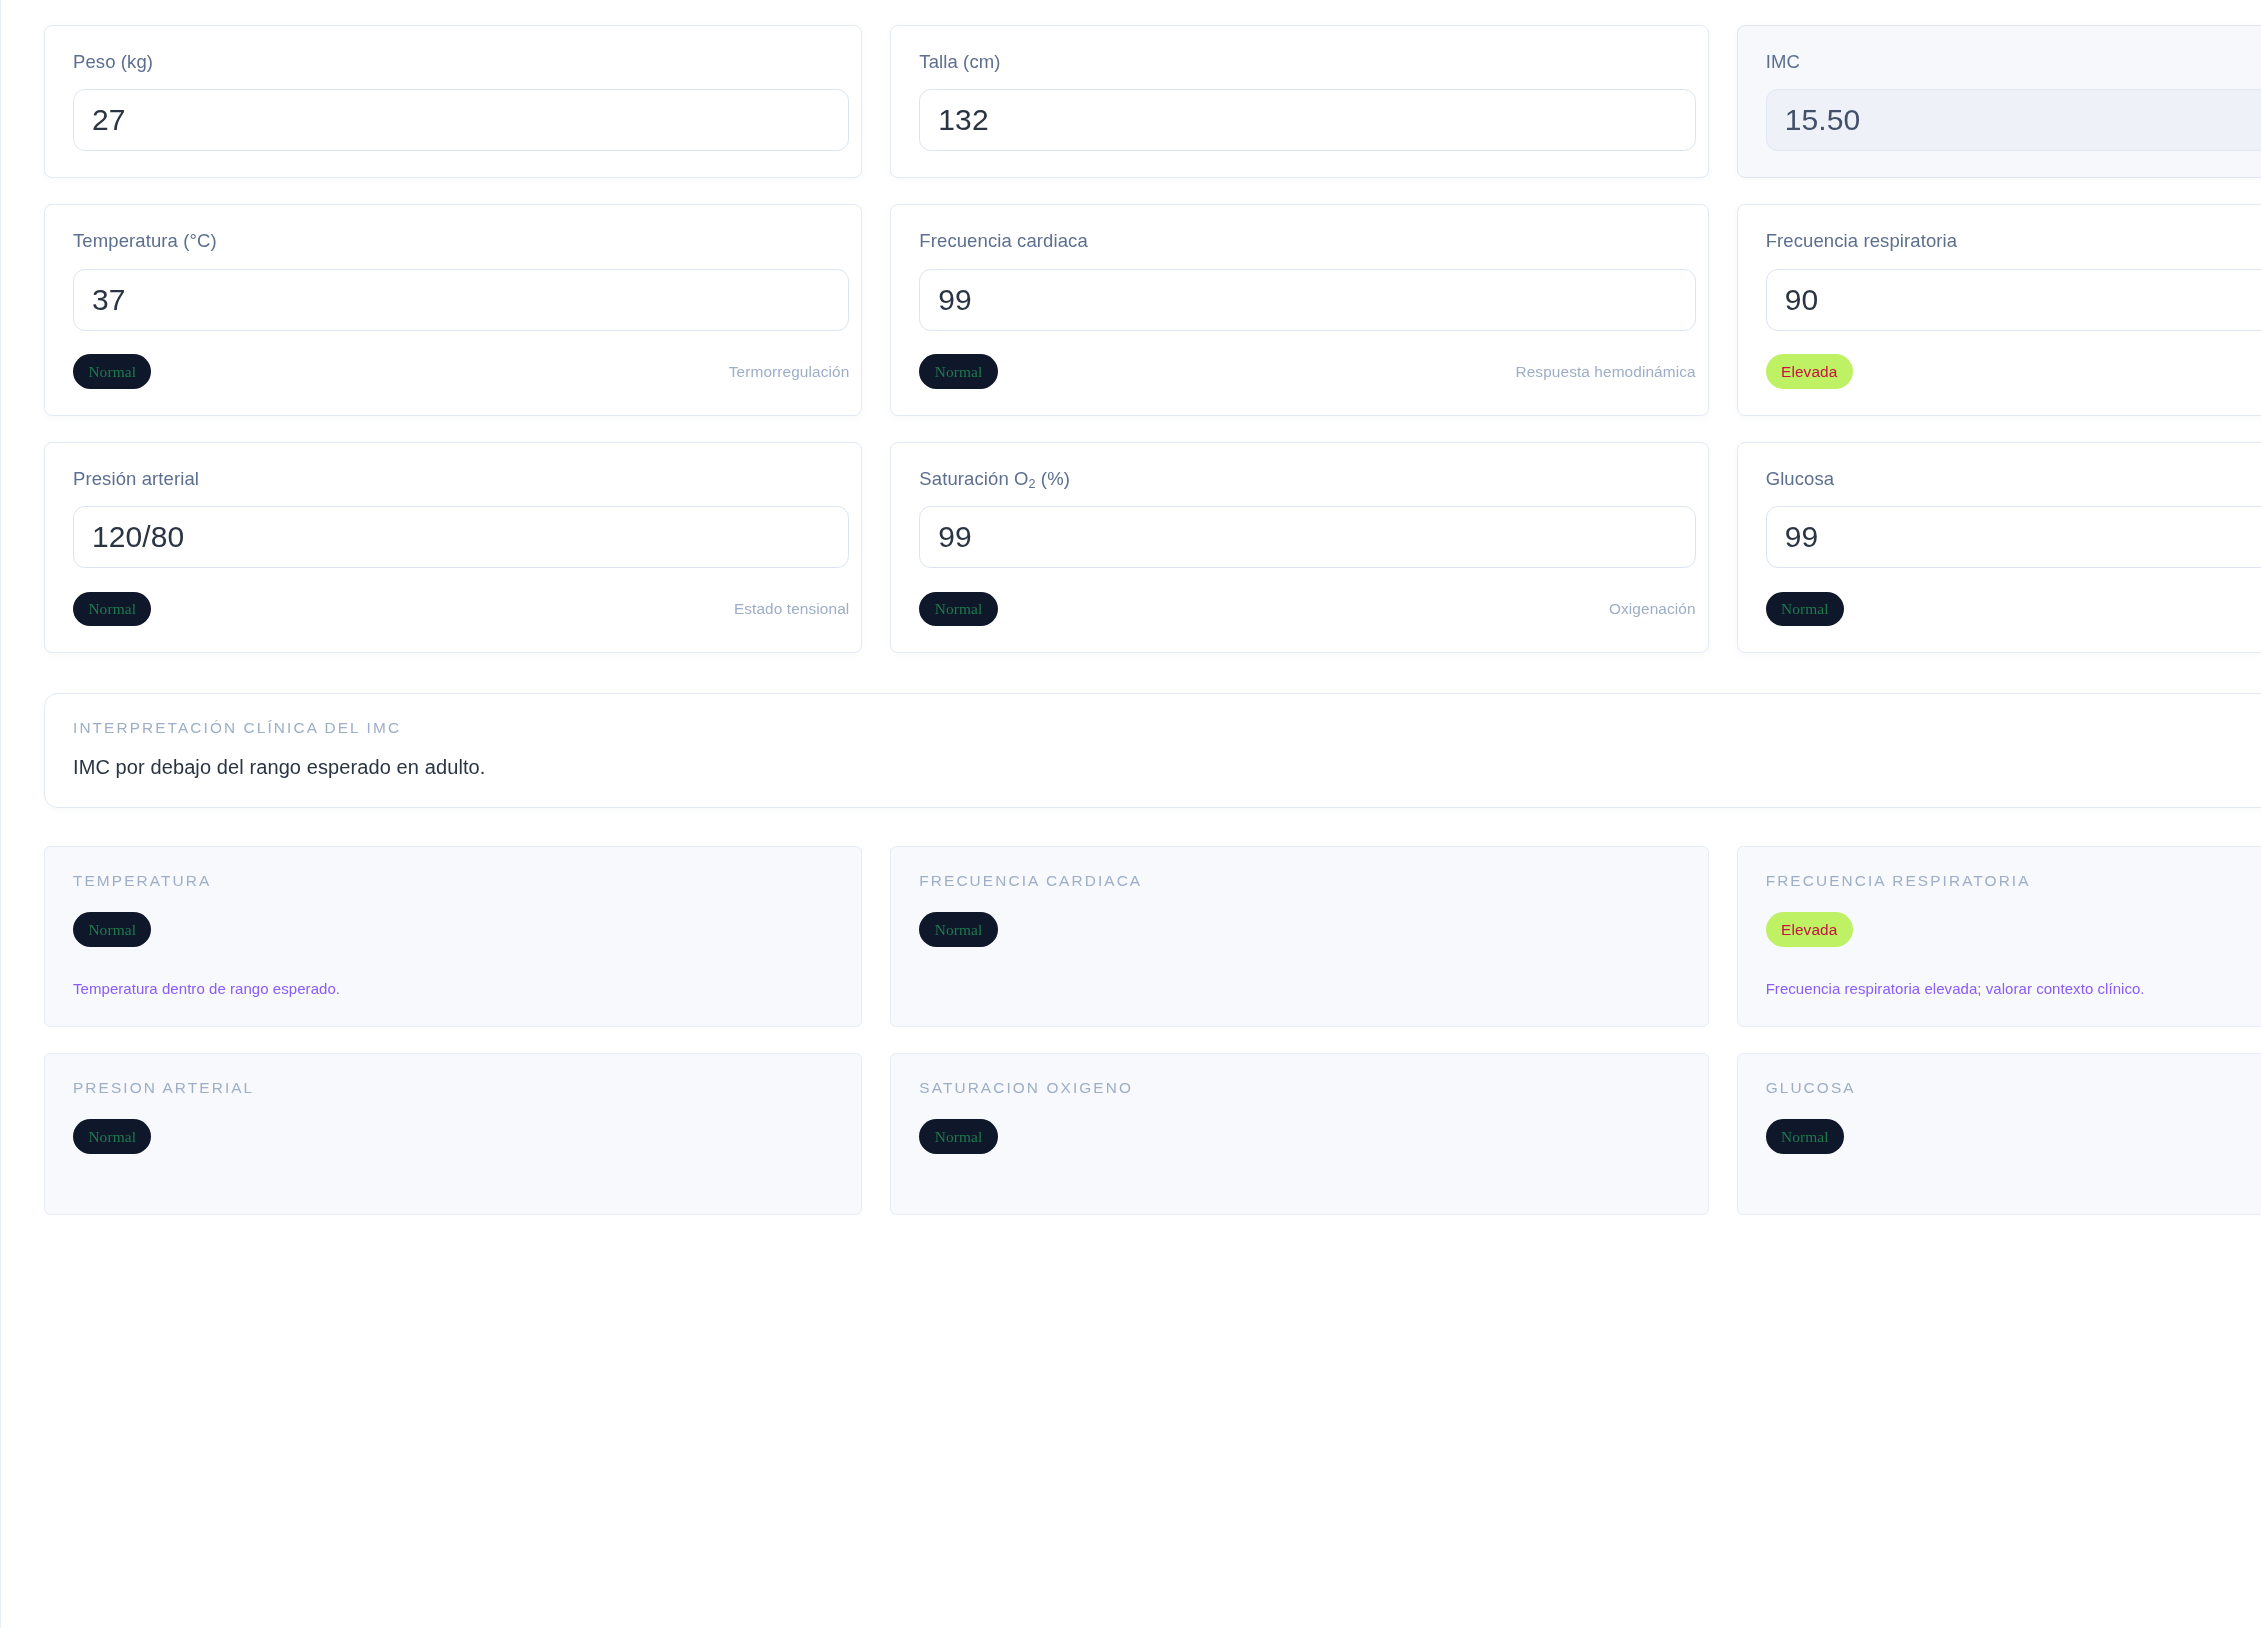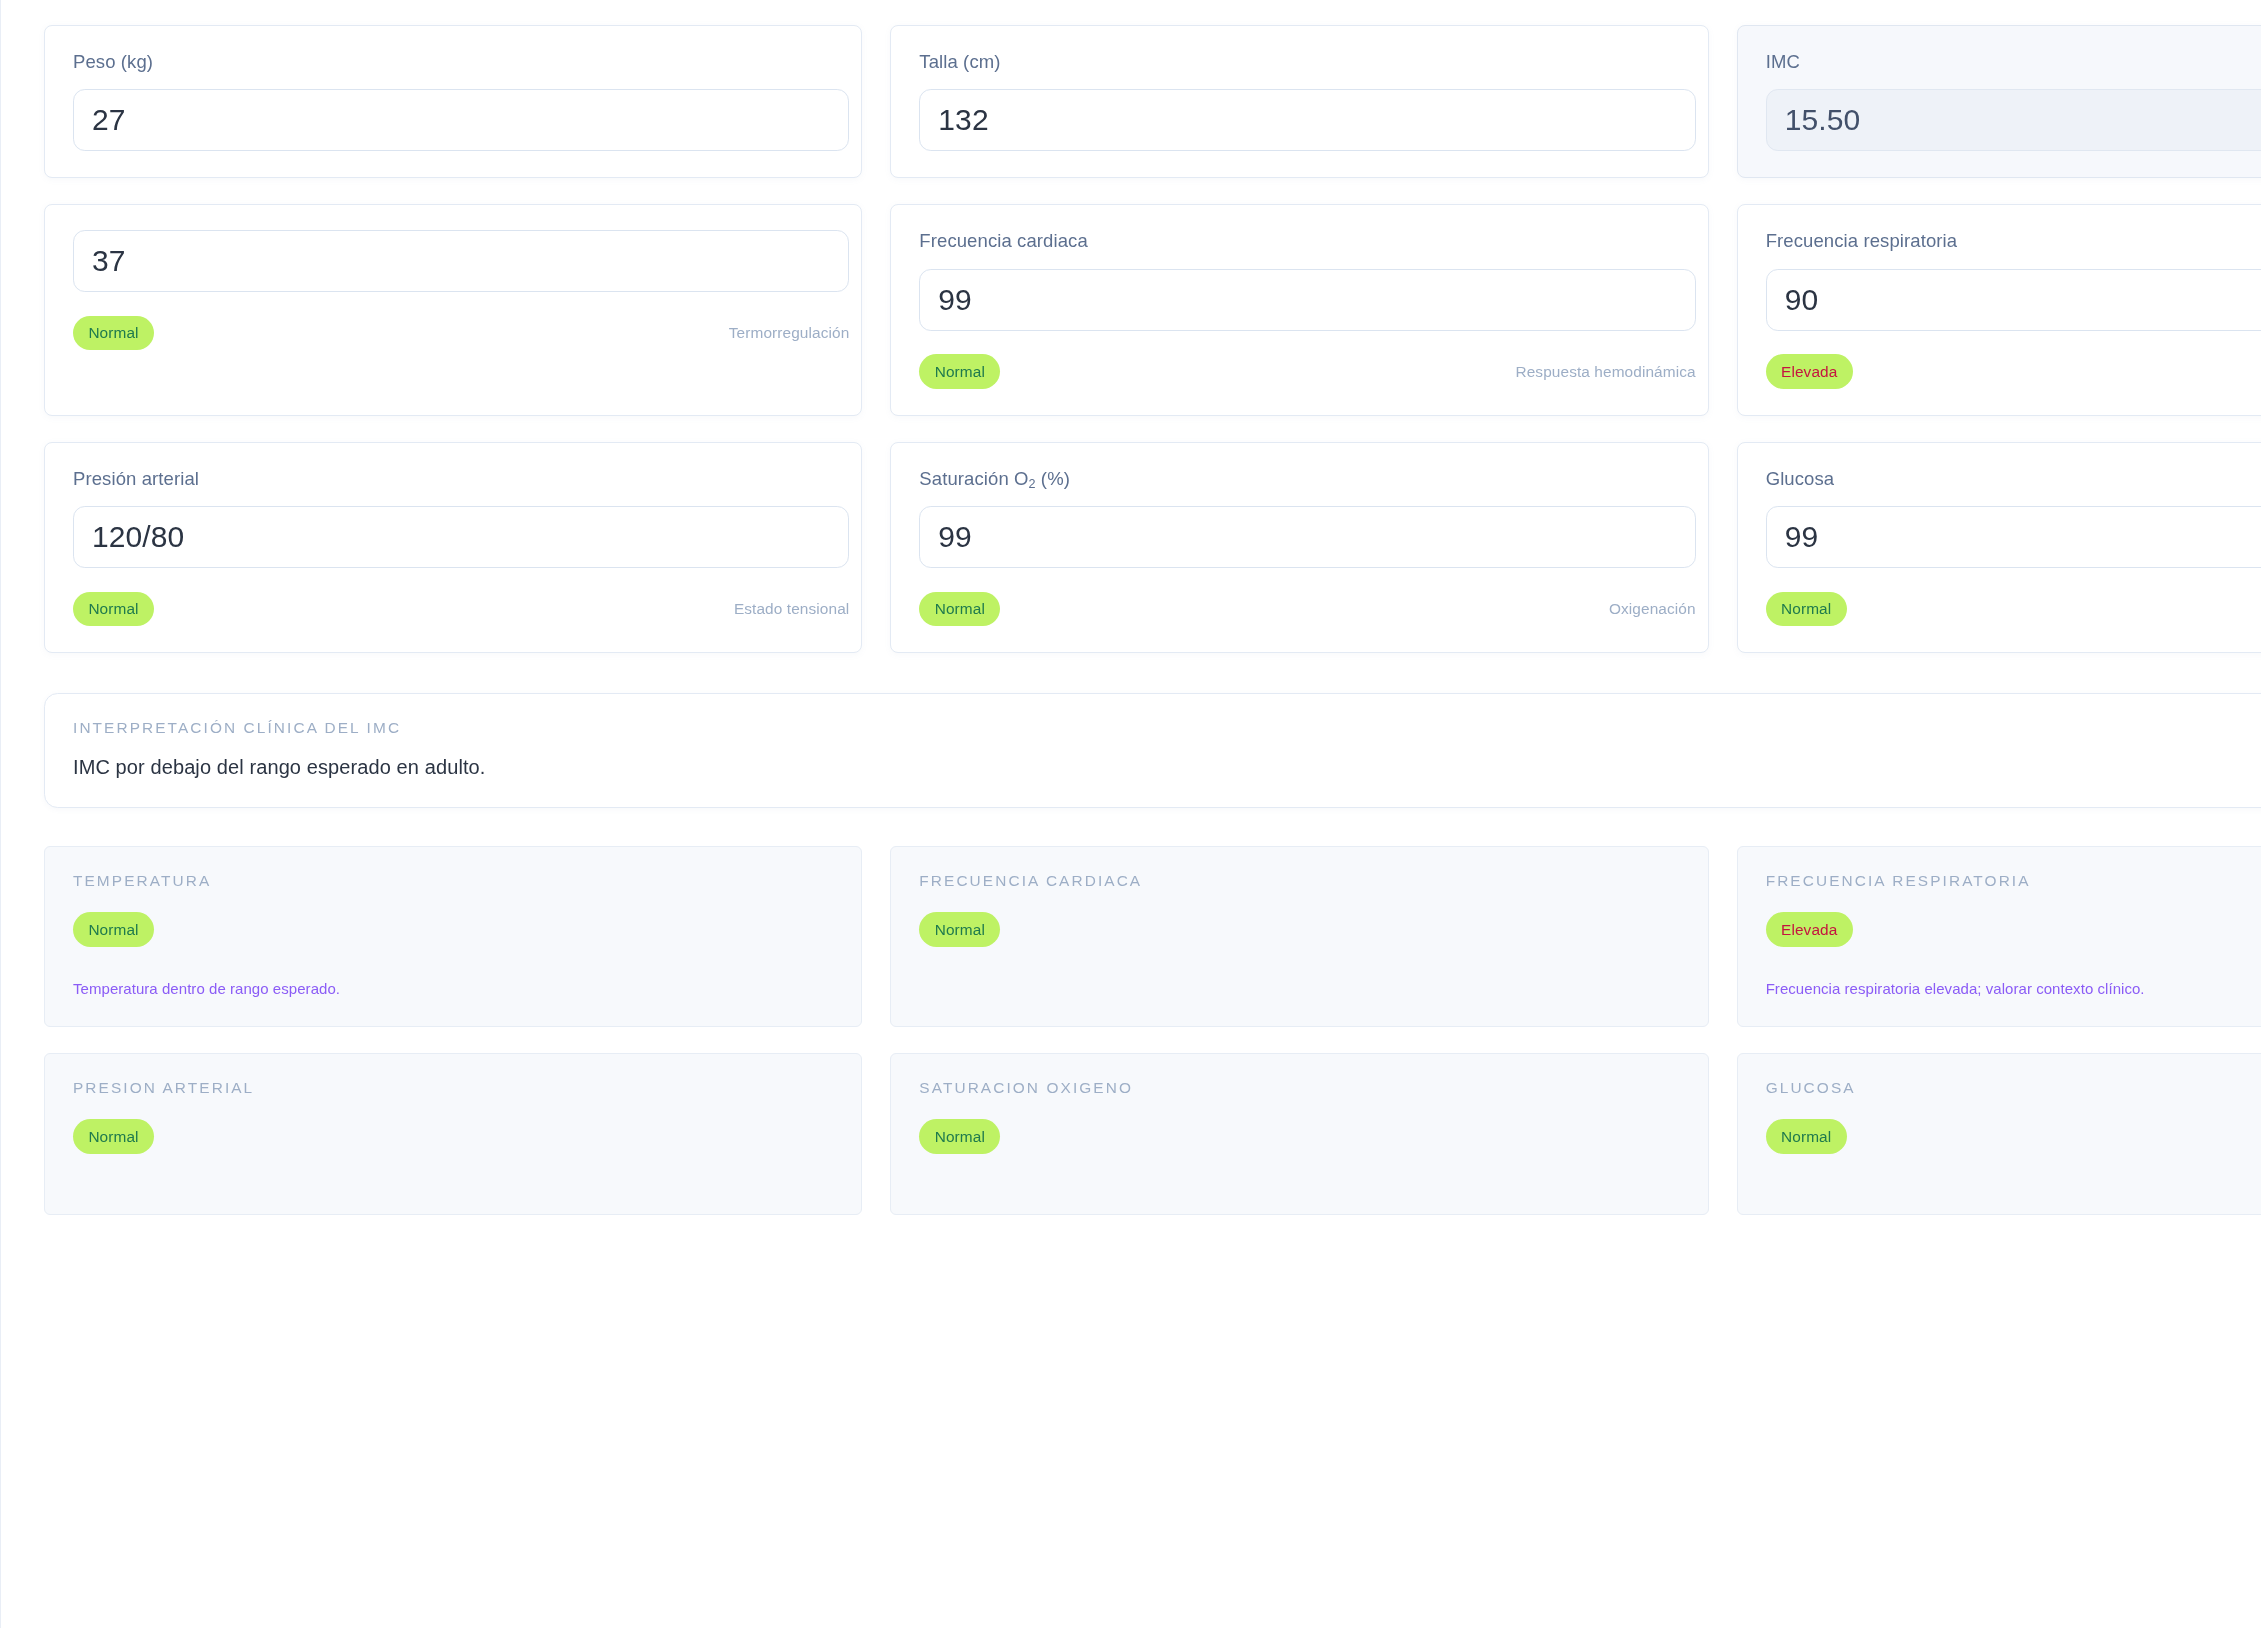--- a/index.html
+++ b/index.html
@@ -88,21 +88,21 @@
     display: inline-flex;
     align-items: center;
     justify-content: center;
     border-radius: 452px;
     font-size: 15.4px;
     line-height: 1;
     padding: 9.5px 15.4px;
     letter-spacing: 0.1px;
     white-space: nowrap;
   }
-  .badge.ok   { background: #bef264; color: #1f7a4d; }
+  .badge.ok   { background: #0f172a; color: #1f7a4d; font-family: Liberation Serif, serif; }
   .badge.high { background: #bef264; color: #c4143f; }
 
   .vital-hint {
     font-size: 15.4px;
     color: #9daec6;
     letter-spacing: 0.1px;
     white-space: nowrap;
   }
 
   
@@ -170,20 +170,21 @@
       </div>
       <div class="vital-card">
         <div class="vital-label">Talla (cm)</div>
         <div class="vital-input">132</div>
       </div>
       <div class="vital-card muted">
         <div class="vital-label">IMC</div>
         <div class="vital-input disabled">15.50</div>
       </div>
       <div class="vital-card">
+        <div class="vital-label">Temperatura (°C)</div>
         <div class="vital-input">37</div>
         <div class="vital-meta">
           <span class="badge ok">Normal</span>
           <span class="vital-hint">Termorregulación</span>
         </div>
       </div>
       <div class="vital-card">
         <div class="vital-label">Frecuencia cardiaca</div>
         <div class="vital-input">99</div>
         <div class="vital-meta">

